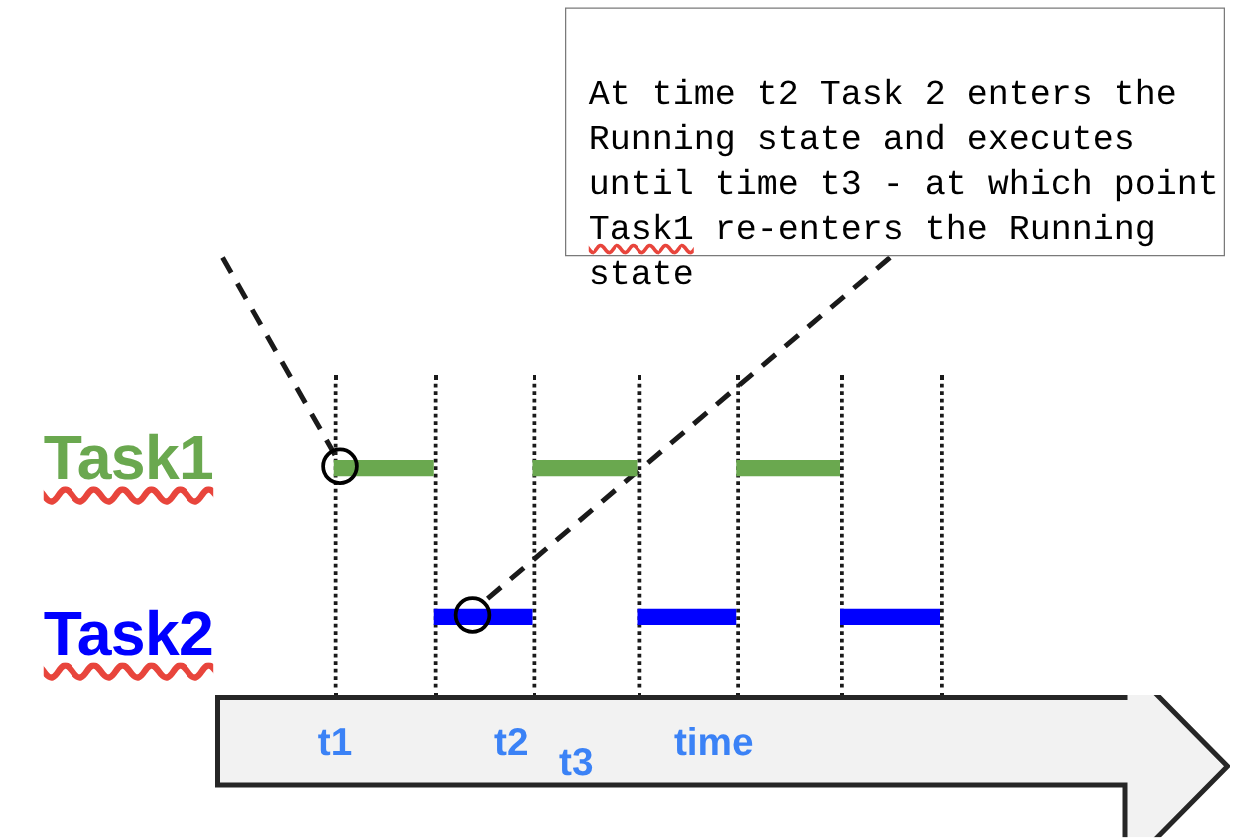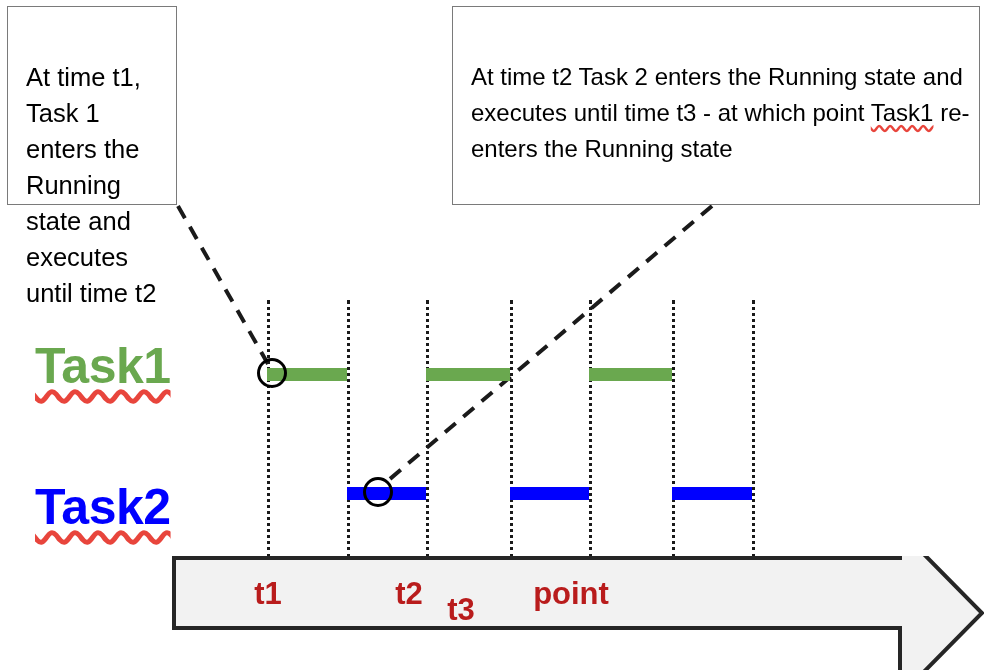--- a/index.html
+++ b/index.html
@@ -34,23 +34,24 @@
     height: 199px;
     font-size: 25.5px;
     line-height: 36px;
     padding: 16px 0 0 18px;
   }
   #callout-right {
     left: 452px;
     top: 6px;
     width: 528px;
     height: 199px;
-    font-size: 24px;
+    font-size: 28px;
     line-height: 36px;
     padding: 16px 0 0 18px;
+    font-family: Liberation Mono, monospace;
   }
   .misspell {
     text-decoration: underline wavy #e8453c;
     text-decoration-skip-ink: none;
     text-underline-offset: 4px;
   }
   .task-label {
     position: absolute;
     font-family: "Liberation Sans", sans-serif;
     font-weight: bold;
@@ -111,38 +112,35 @@
     width: 812px;
     height: 114px;
     overflow: visible;
   }
   .axis-tick-label {
     position: absolute;
     font-family: "Liberation Sans", sans-serif;
     font-weight: bold;
     font-size: 31px;
     line-height: 31px;
-    color: #b91c1c;
+    color: #3b82f6;
     transform: translateX(-50%);
     white-space: nowrap;
   }
 </style>
 </head>
 <body>
 
 <div id="canvas">
 
   <svg class="leader" viewBox="0 0 995 670">
     <line x1="178" y1="206" x2="268" y2="364" stroke="#1a1a1a" stroke-width="4" stroke-dasharray="14,10"></line>
     <line x1="712" y1="206" x2="384" y2="484" stroke="#1a1a1a" stroke-width="4" stroke-dasharray="14,10"></line>
   </svg>
 
-  <div class="callout" id="callout-left">
-    <span>At time t1, Task 1 enters the Running state and executes until time t2</span>
-  </div>
 
   <div class="callout" id="callout-right">
     <span>At time t2 Task 2 enters the Running state and executes until time t3 - at which point </span><span class="misspell">Task1</span><span> re-enters the Running state</span>
   </div>
 
   <div class="task-label" id="task1-label">
     <span class="misspell">Task1</span>
   </div>
   <div class="task-label" id="task2-label">
     <span class="misspell">Task2</span>
@@ -169,15 +167,15 @@
 
   <div id="time-arrow">
     <svg width="812" height="114" viewBox="0 0 812 114">
       <polygon points="2,2 728,2 728,-26 810,57 728,140 728,72 2,72" fill="#f2f2f2" stroke="#262626" stroke-width="4" stroke-linejoin="miter"></polygon>
     </svg>
   </div>
 
   <div class="axis-tick-label" style="left:268px; top:578px;">t1</div>
   <div class="axis-tick-label" style="left:370px; top:578px;margin-left:39px;">t2</div>
   <div class="axis-tick-label" style="left:461px; top:578px;margin-top:16px;">t3</div>
-  <div class="axis-tick-label" style="left:571px; top:578px;">point</div>
+  <div class="axis-tick-label" style="left:571px; top:578px;">time</div>
 
 </div>
 
 </body></html>

